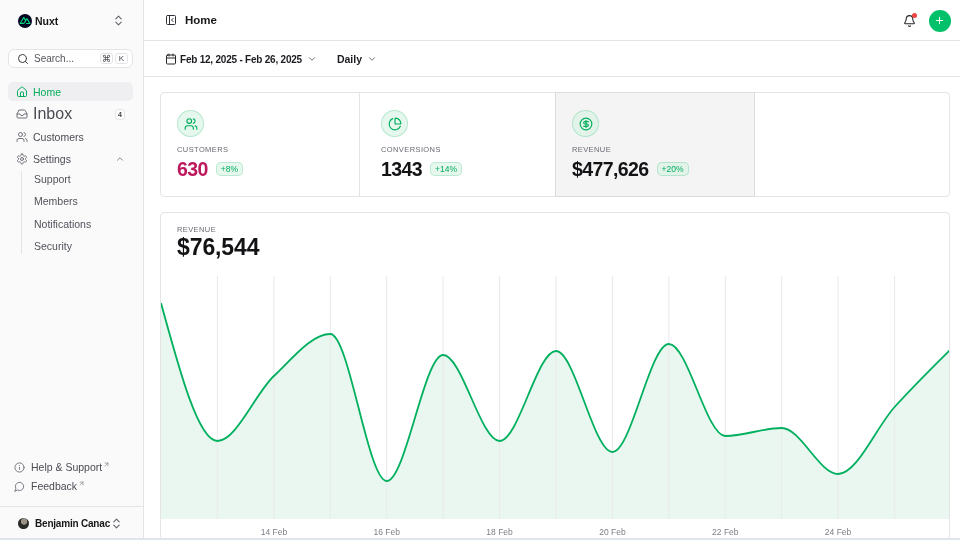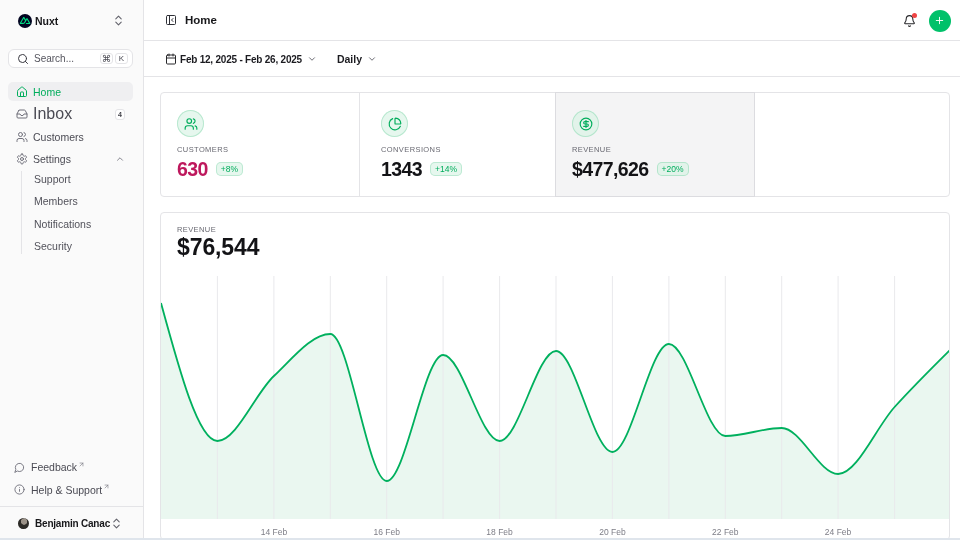--- a/index.html
+++ b/index.html
@@ -89,35 +89,35 @@
         <div class="row" style="height:19px;padding:0 8px 0 26px;margin-bottom:3.5px;">
             <span style="font-size:10.5px;color:#52525b;">Notifications</span>
           </div>
         <div class="row" style="height:19px;padding:0 8px 0 26px;">
             <span style="font-size:10.5px;color:#52525b;">Security</span>
           </div>
       </div>
     </div>
 
     <div class="abs" style="left:8px;bottom:41px;width:125px;">
-      <div class="row" style="height:19px;padding:0 6px;margin-bottom:3.5px;">
-        <svg width="11" height="11" viewBox="0 0 24 24" fill="none" stroke="#70707b" stroke-width="2" stroke-linecap="round" stroke-linejoin="round" style="margin-right:6px;">
-          <path d="M7.9 20A9 9 0 1 0 4 16.1L2 22Z"></path>
-        </svg>
-        <span style="font-size:10.5px;font-weight:500;color:#4b4b54;">Feedback</span>
-        <svg width="7" height="7" viewBox="0 0 24 24" fill="none" stroke="#70707b" stroke-width="2" stroke-linecap="round" stroke-linejoin="round" style="margin:-6px 0 0 1px;">
-          <path d="M7 7h10v10M7 17 17 7"></path>
-        </svg>
-      </div>
       <div class="row" style="height:19px;padding:0 6px;">
         <svg width="11" height="11" viewBox="0 0 24 24" fill="none" stroke="#70707b" stroke-width="2" stroke-linecap="round" stroke-linejoin="round" style="margin-right:6px;">
           <circle cx="12" cy="12" r="10"></circle>
             <path d="M12 16v-4M12 8h.01"></path>
         </svg>
         <span style="font-size:10.5px;font-weight:500;color:#4b4b54;">Help &amp; Support</span>
+        <svg width="7" height="7" viewBox="0 0 24 24" fill="none" stroke="#70707b" stroke-width="2" stroke-linecap="round" stroke-linejoin="round" style="margin:-6px 0 0 1px;">
+          <path d="M7 7h10v10M7 17 17 7"></path>
+        </svg>
+      </div>
+      <div class="row" style="height:19px;padding:0 6px;margin-bottom:3.5px;">
+        <svg width="11" height="11" viewBox="0 0 24 24" fill="none" stroke="#70707b" stroke-width="2" stroke-linecap="round" stroke-linejoin="round" style="margin-right:6px;">
+          <path d="M7.9 20A9 9 0 1 0 4 16.1L2 22Z"></path>
+        </svg>
+        <span style="font-size:10.5px;font-weight:500;color:#4b4b54;">Feedback</span>
         <svg width="7" height="7" viewBox="0 0 24 24" fill="none" stroke="#70707b" stroke-width="2" stroke-linecap="round" stroke-linejoin="round" style="margin:-6px 0 0 1px;">
           <path d="M7 7h10v10M7 17 17 7"></path>
         </svg>
       </div>
     </div>
 
     <div class="abs" style="left:0;bottom:0;width:143px;height:34px;border-top:1px solid #e4e4e7;">
       <div class="abs row" style="left:8px;top:7px;width:114px;height:19px;padding:0 0 0 10px;">
         <span style="flex:0 0 11px;width:11px;height:11px;border-radius:50%;margin-right:6px;background:radial-gradient(circle at 55% 32%, #9a9187 0 30%, #2c2a26 36% 72%, #11100e 76%);"></span>
         <span style="font-size:10px;font-weight:600;color:#18181b;white-space:nowrap;letter-spacing:-0.2px;">Benjamin Canac</span>

